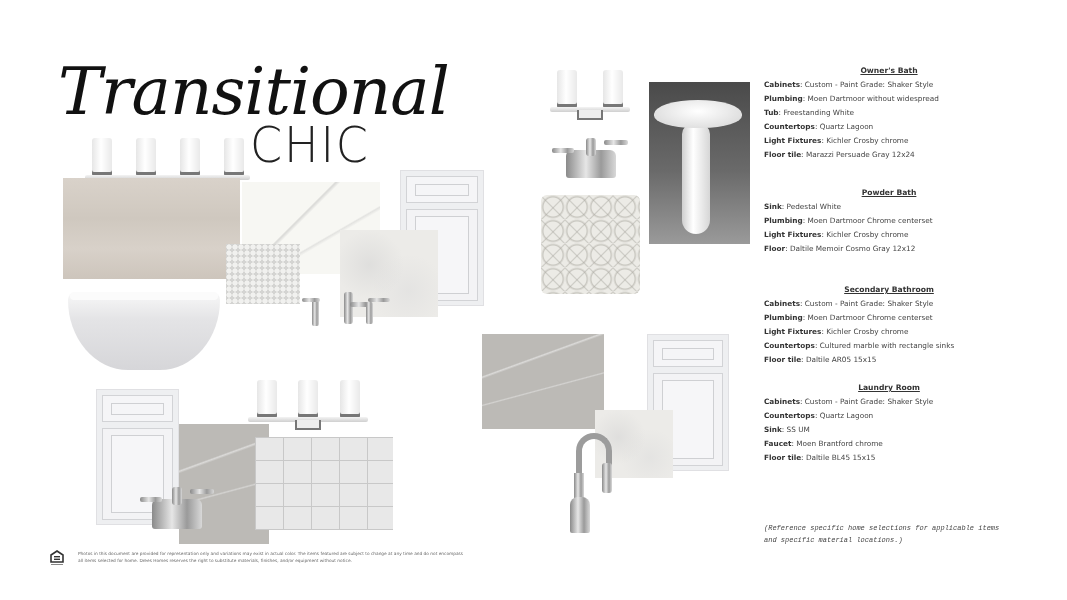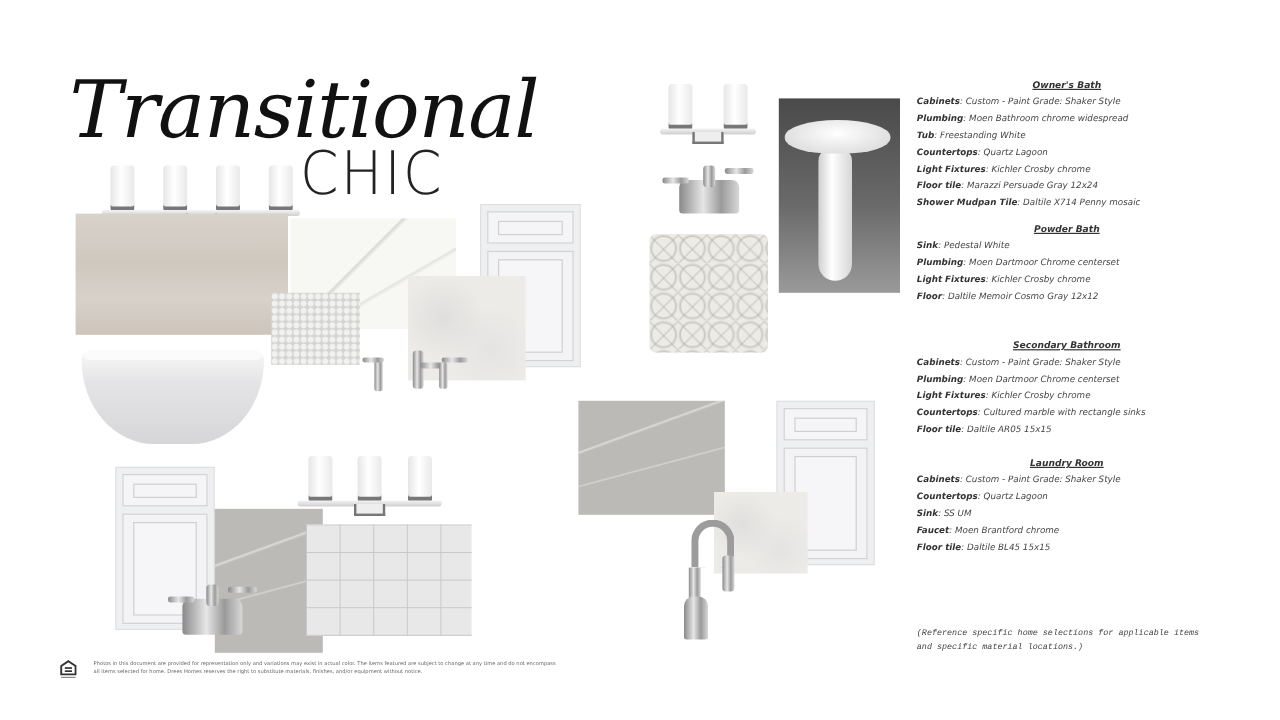--- a/index.html
+++ b/index.html
@@ -122,21 +122,21 @@
   }
   .sink-photo .pedestal {
     position: absolute; left: 33px; width: 28px; top: 42px; height: 110px;
     background: linear-gradient(90deg,#cfcfcf,#ffffff 40%,#d6d6d6);
     border-radius: 10px 10px 14px 14px;
   }
 
   
   .specs {
     left: 764px; top: 78px; width: 250px;
-    font-family: "DejaVu Sans", sans-serif; font-size: 7.3px; color: #444; font-style: italic;
+    font-family: "DejaVu Sans", sans-serif; font-size: 7.3px; color: #444;
   }
   .spec-section { margin-bottom: 0; }
   .spec-head {
     text-align: center; font-weight: bold; text-decoration: underline;
     font-size: 7.6px; color: #333; height: 14px; line-height: 14px;
   }
   .spec-row { height: 14px; line-height: 14px; white-space: nowrap; }
   .spec-row b { font-weight: bold; color: #333; }
   .note {
     left: 764px; top: 522px; width: 240px;
@@ -231,29 +231,28 @@
   <div class="chrome" style="position:absolute; left:12px; top:14px; width:50px; height:30px; border-radius:6px 6px 3px 3px;"></div>
   <div class="chrome" style="position:absolute; left:0; top:12px; width:22px; height:5px; border-radius:2px;"></div>
   <div class="chrome" style="position:absolute; left:50px; top:4px; width:24px; height:5px; border-radius:2px;"></div>
   <div class="chrome" style="position:absolute; left:32px; top:2px; width:10px; height:18px; border-radius:3px;"></div>
 </div>
 
 <div class="abs specs">
   <div class="spec-section">
     <div class="spec-head" style="margin-top:-14px">Owner's Bath</div>
     <div class="spec-row"><b>Cabinets</b>: <span>Custom - Paint Grade: Shaker Style</span></div>
-    <div class="spec-row"><b>Plumbing</b>: <span>Moen Bathroom chrome widespread</span></div>
+    <div class="spec-row"><b>Plumbing</b>: <span>Moen Dartmoor without widespread</span></div>
     <div class="spec-row"><b>Tub</b>: <span>Freestanding White</span></div>
     <div class="spec-row"><b>Countertops</b>: <span>Quartz Lagoon</span></div>
     <div class="spec-row"><b>Light Fixtures</b>: <span>Kichler Crosby chrome</span></div>
     <div class="spec-row"><b>Floor tile</b>: <span>Marazzi Persuade Gray 12x24</span></div>
-    <div class="spec-row"><b>Shower Mudpan Tile</b>: <span>Daltile X714 Penny mosaic</span></div>
-  </div>
-
-  <div class="spec-section" style="margin-top:8px">
+  </div>
+
+  <div class="spec-section" style="margin-top:24px">
     <div class="spec-head">Powder Bath</div>
     <div class="spec-row"><b>Sink</b>: <span>Pedestal White</span></div>
     <div class="spec-row"><b>Plumbing</b>: <span>Moen Dartmoor Chrome centerset</span></div>
     <div class="spec-row"><b>Light Fixtures</b>: <span>Kichler Crosby chrome</span></div>
     <div class="spec-row"><b>Floor</b>: <span>Daltile Memoir Cosmo Gray 12x12</span></div>
   </div>
 
   <div class="spec-section" style="margin-top:27px">
     <div class="spec-head">Secondary Bathroom</div>
     <div class="spec-row"><b>Cabinets</b>: <span>Custom - Paint Grade: Shaker Style</span></div>

